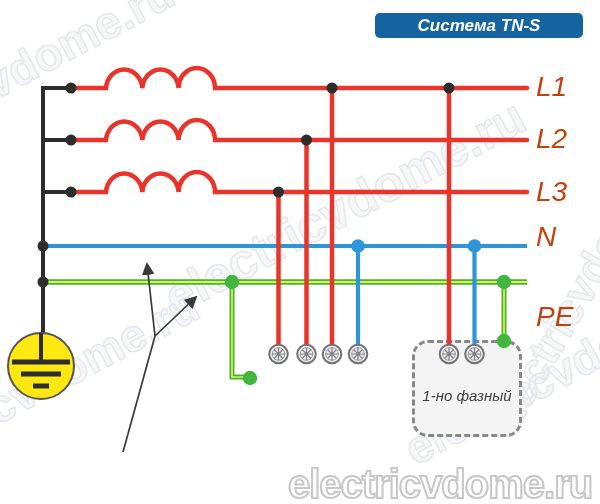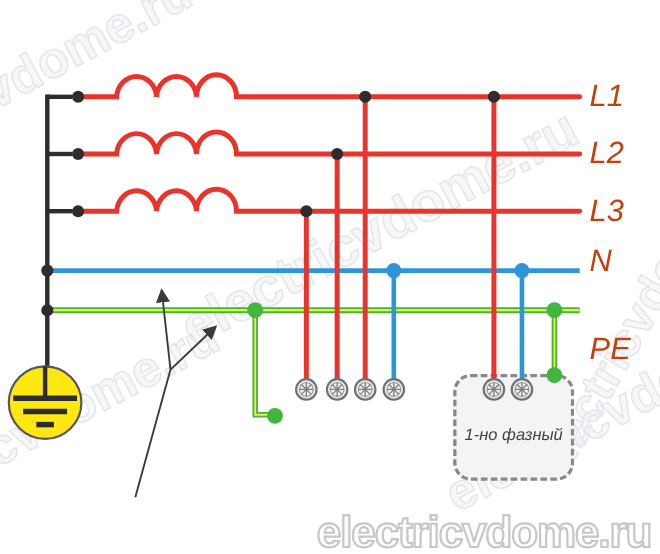--- a/index.html
+++ b/index.html
@@ -181,20 +181,23 @@
       </g>
     </g>
 
     <g>
       <path class="arrow-line" d="M123,452 L155,336"></path>
       <path class="arrow-line" d="M155,336 L147,264" marker-end="url(#arrw)"></path>
       <path class="arrow-line" d="M155,336 L196,297" marker-end="url(#arrw)"></path>
     </g>
   </svg>
 
+  <div class="badge title-badge">
+    <span>Система TN-S</span>
+  </div>
 
   <div class="wire-label" style="top:73px;">L1</div>
   <div class="wire-label" style="top:125px;text-align:center;">L2</div>
   <div class="wire-label" style="top:178px;">L3</div>
   <div class="wire-label" style="top:223px;">N</div>
   <div class="wire-label" style="top:263px;margin-top:40px;">PE</div>
 
 
   <div class="wm wm-bottom" style="left:288px;top:464px;">electricvdome.ru</div>
 

